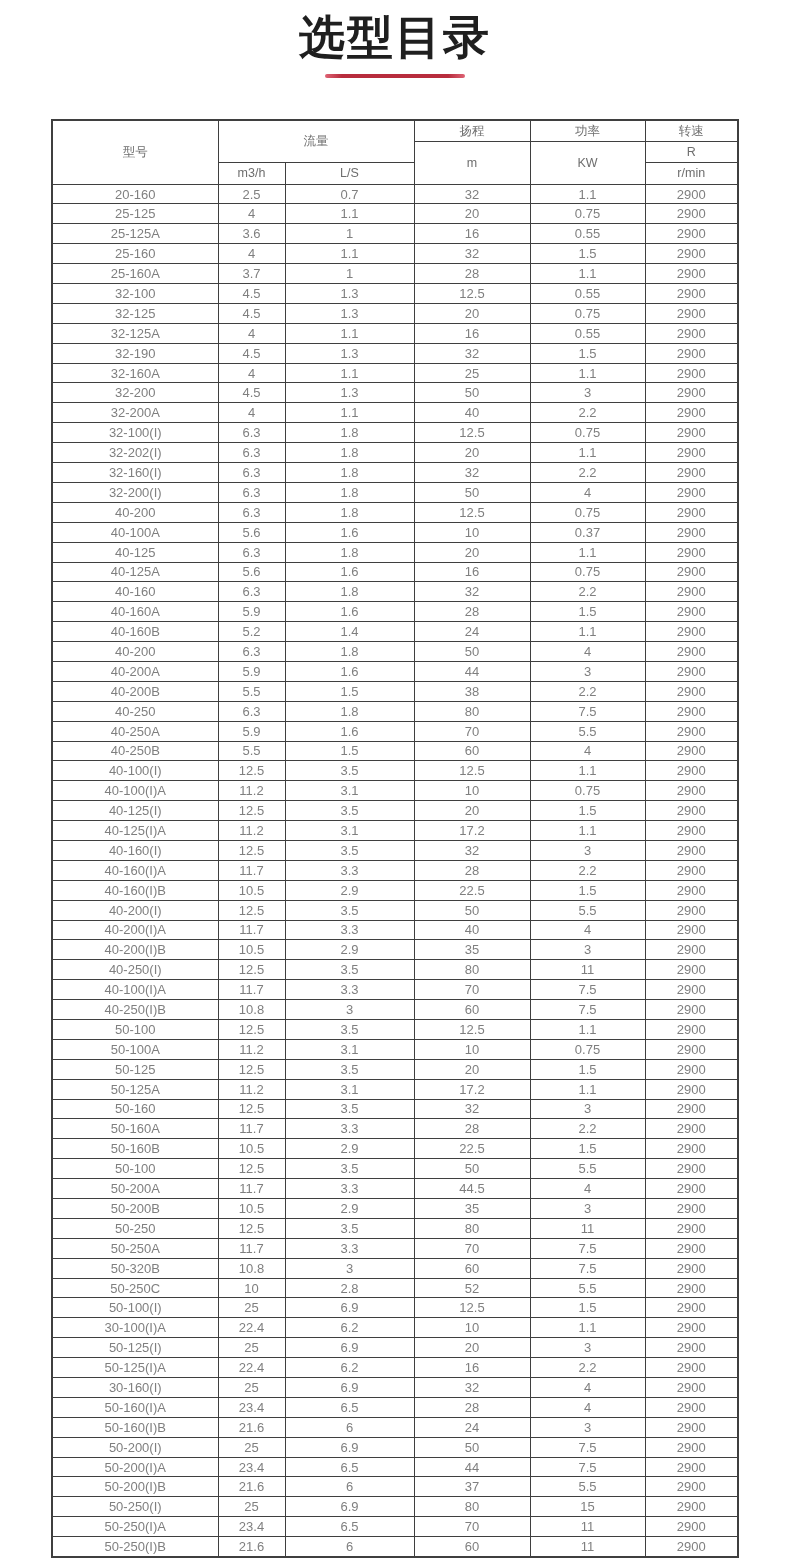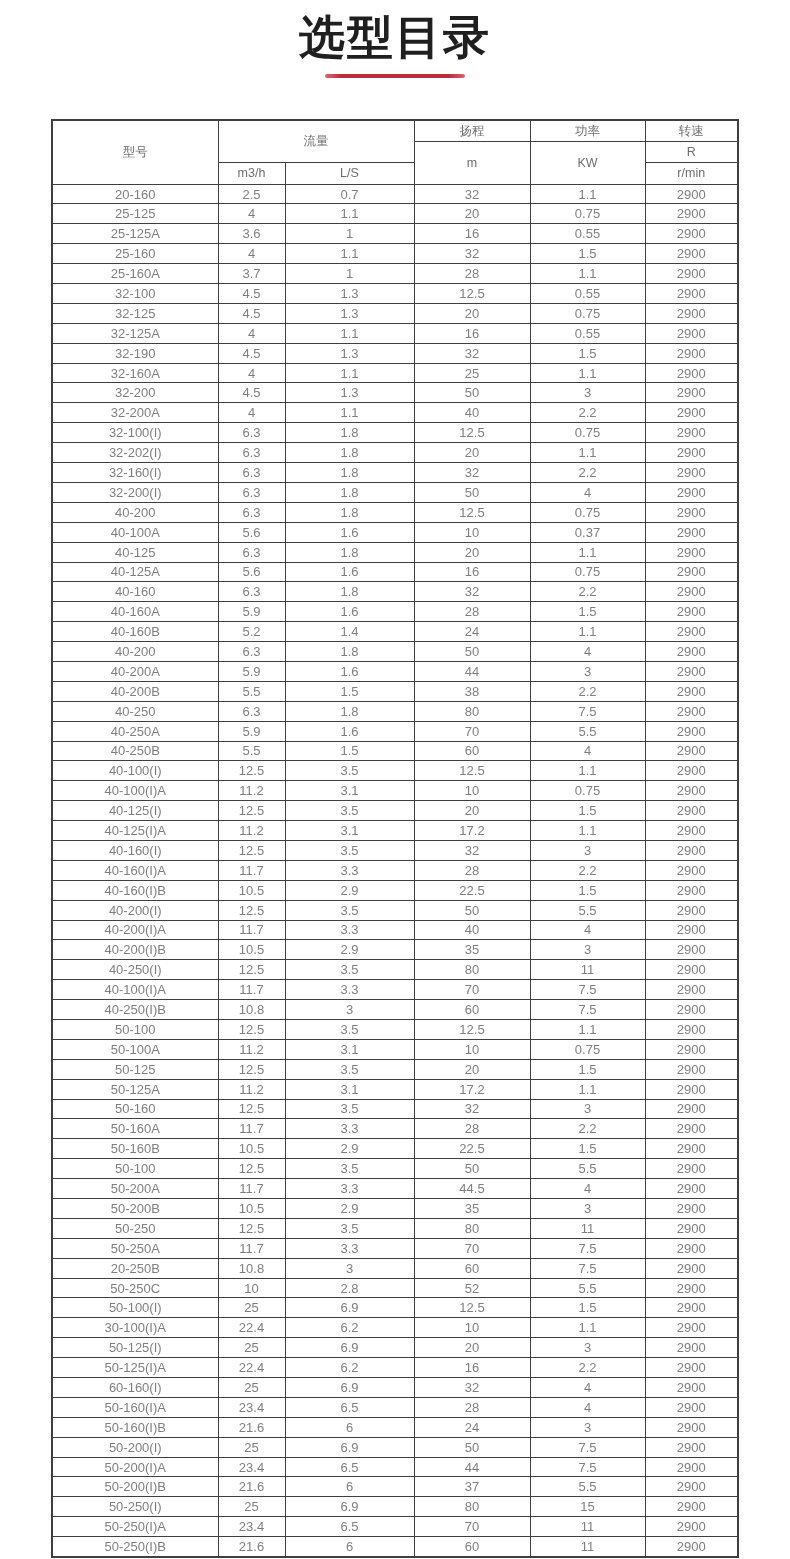--- a/index.html
+++ b/index.html
@@ -520,21 +520,21 @@
       </tr>
       <tr>
         <td>50-250A</td>
         <td>11.7</td>
         <td>3.3</td>
         <td>70</td>
         <td>7.5</td>
         <td>2900</td>
       </tr>
       <tr>
-        <td>20-250B</td>
+        <td>50-320B</td>
         <td>10.8</td>
         <td>3</td>
         <td>60</td>
         <td>7.5</td>
         <td>2900</td>
       </tr>
       <tr>
         <td>50-250C</td>
         <td>10</td>
         <td>2.8</td>
@@ -568,21 +568,21 @@
       </tr>
       <tr>
         <td>50-125(I)A</td>
         <td>22.4</td>
         <td>6.2</td>
         <td>16</td>
         <td>2.2</td>
         <td>2900</td>
       </tr>
       <tr>
-        <td>60-160(I)</td>
+        <td>30-160(I)</td>
         <td>25</td>
         <td>6.9</td>
         <td>32</td>
         <td>4</td>
         <td>2900</td>
       </tr>
       <tr>
         <td>50-160(I)A</td>
         <td>23.4</td>
         <td>6.5</td>

